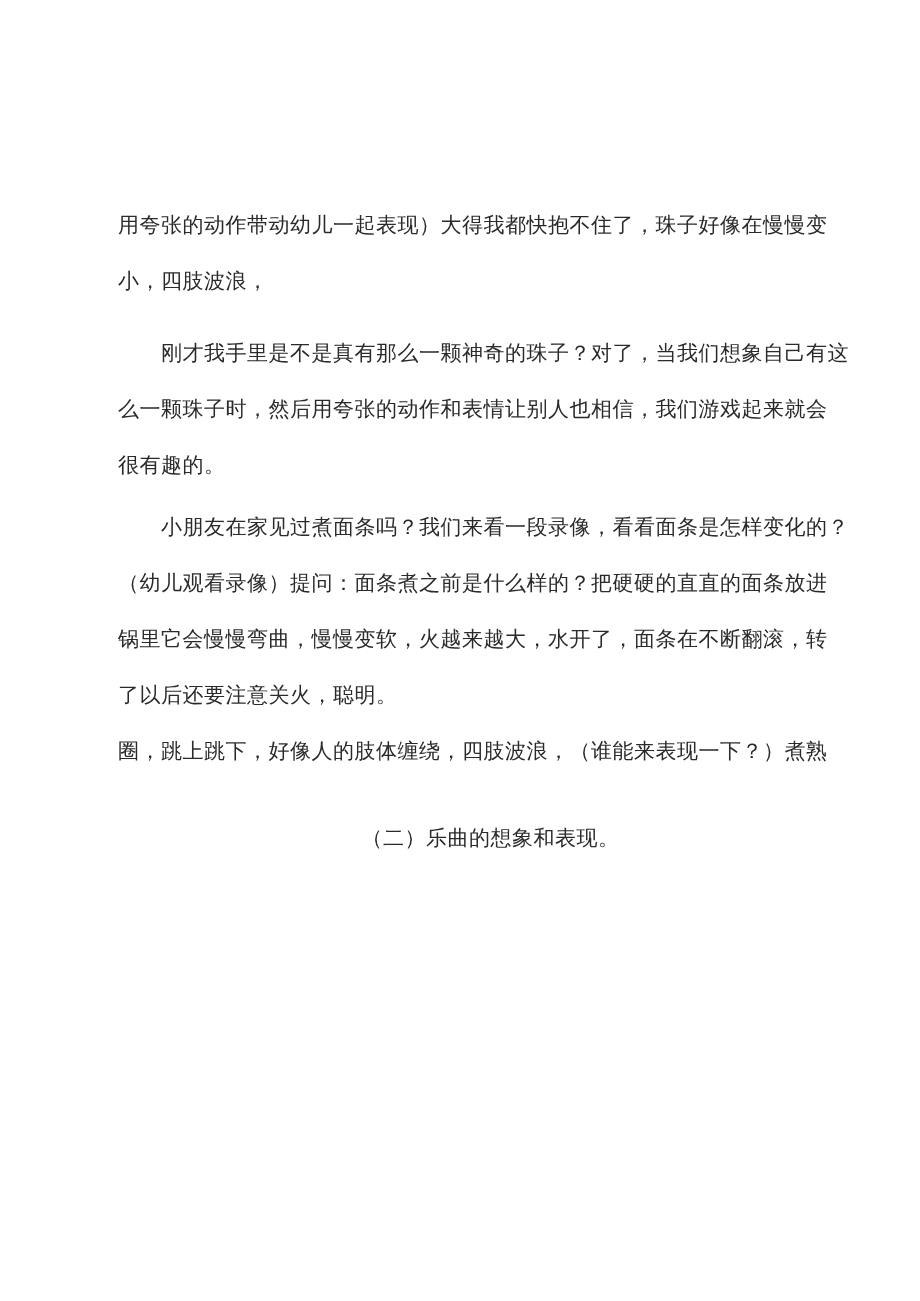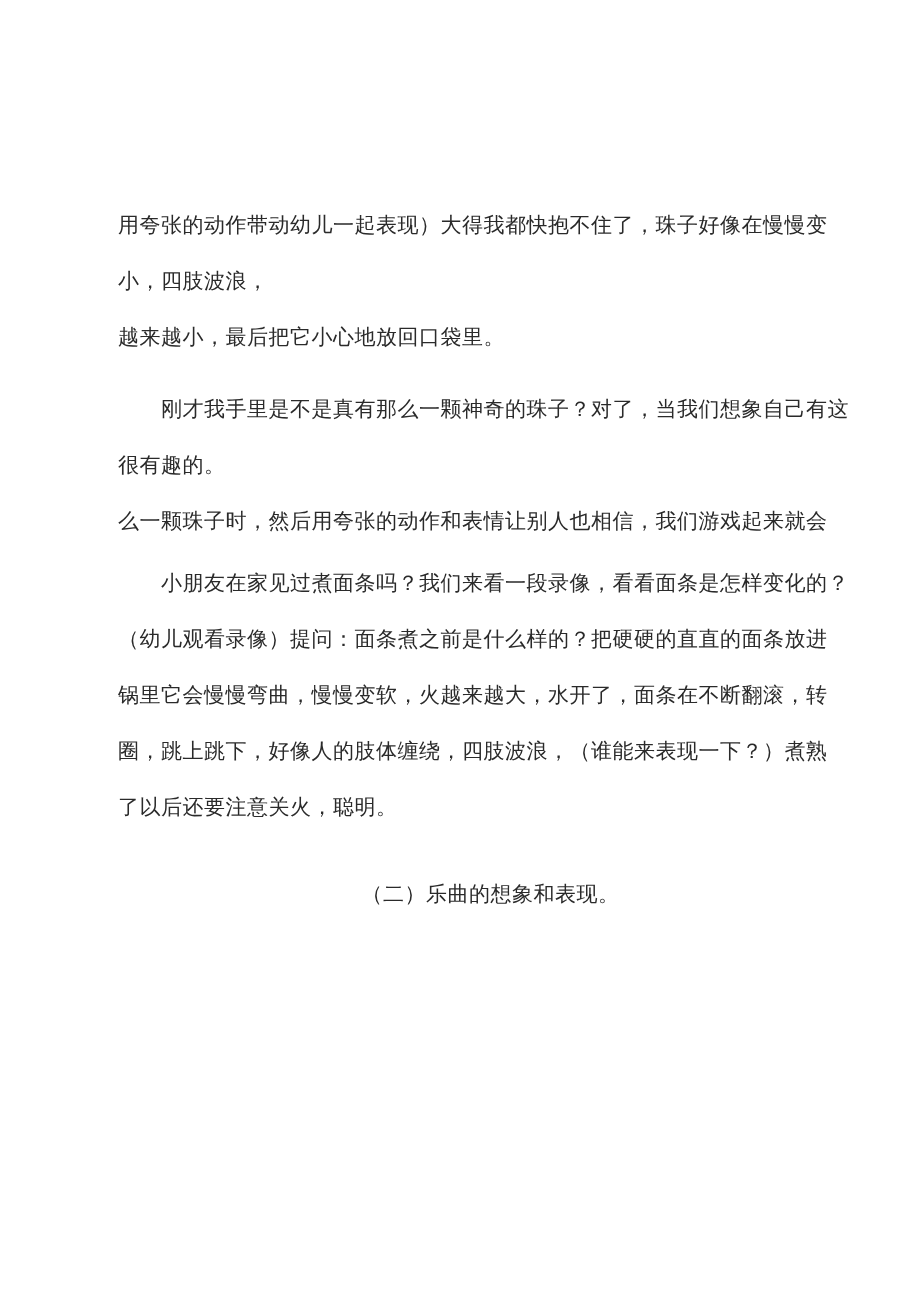--- a/index.html
+++ b/index.html
@@ -36,24 +36,23 @@
   .sp6  { margin-top: 6px; }
   .sp31 { margin-top: 31px; text-align: center; }
 </style>
 </head>
 <body>
 
 <div class="page">
   <div class="content">
     <div class="line">用夸张的动作带动幼儿一起表现）大得我都快抱不住了，珠子好像在慢慢变</div>
     <div class="line">小，四肢波浪，</div>
-    <div class="line">越来越小，最后把它小心地放回口袋里。</div>
     <div class="line indent sp16">刚才我手里是不是真有那么一颗神奇的珠子？对了，当我们想象自己有这</div>
+    <div class="line">么一颗珠子时，然后用夸张的动作和表情让别人也相信，我们游戏起来就会</div>
     <div class="line">很有趣的。</div>
-    <div class="line">么一颗珠子时，然后用夸张的动作和表情让别人也相信，我们游戏起来就会</div>
     <div class="line indent sp6">小朋友在家见过煮面条吗？我们来看一段录像，看看面条是怎样变化的？</div>
     <div class="line">（幼儿观看录像）提问：面条煮之前是什么样的？把硬硬的直直的面条放进</div>
     <div class="line">锅里它会慢慢弯曲，慢慢变软，火越来越大，水开了，面条在不断翻滚，转</div>
+    <div class="line">了以后还要注意关火，聪明。</div>
     <div class="line">圈，跳上跳下，好像人的肢体缠绕，四肢波浪，（谁能来表现一下？）煮熟</div>
-    <div class="line">了以后还要注意关火，聪明。</div>
     <div class="line indent sp31">（二）乐曲的想象和表现。</div>
   </div>
 </div>
 
 </body></html>

